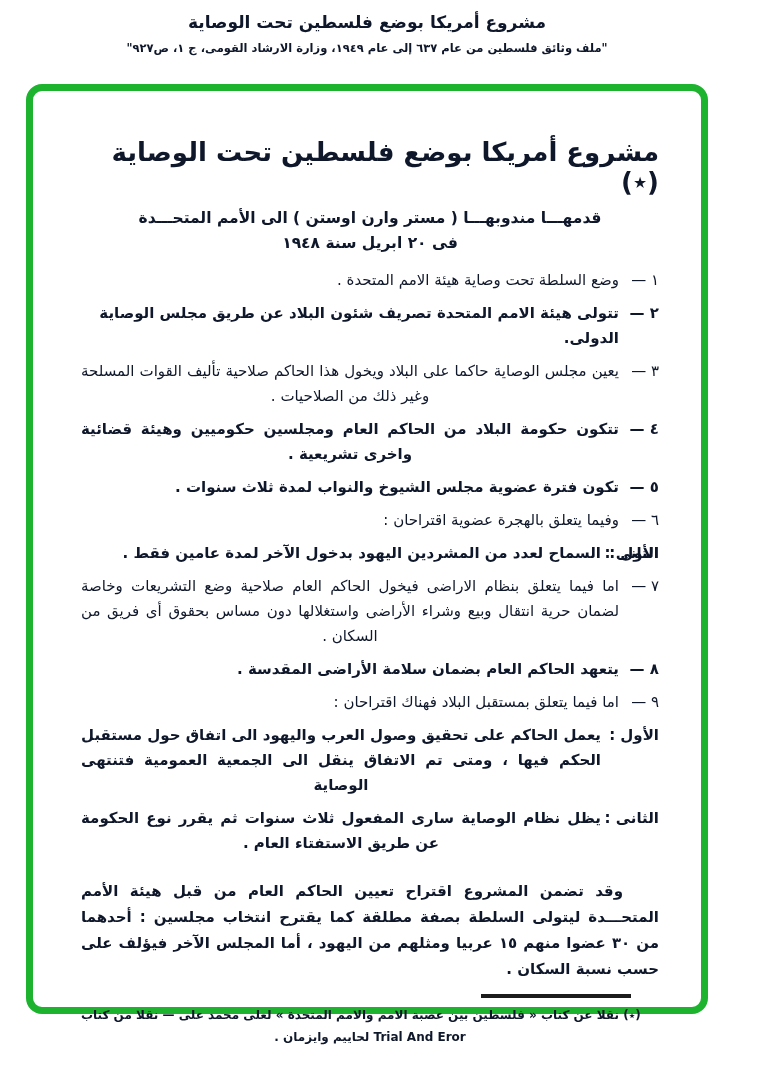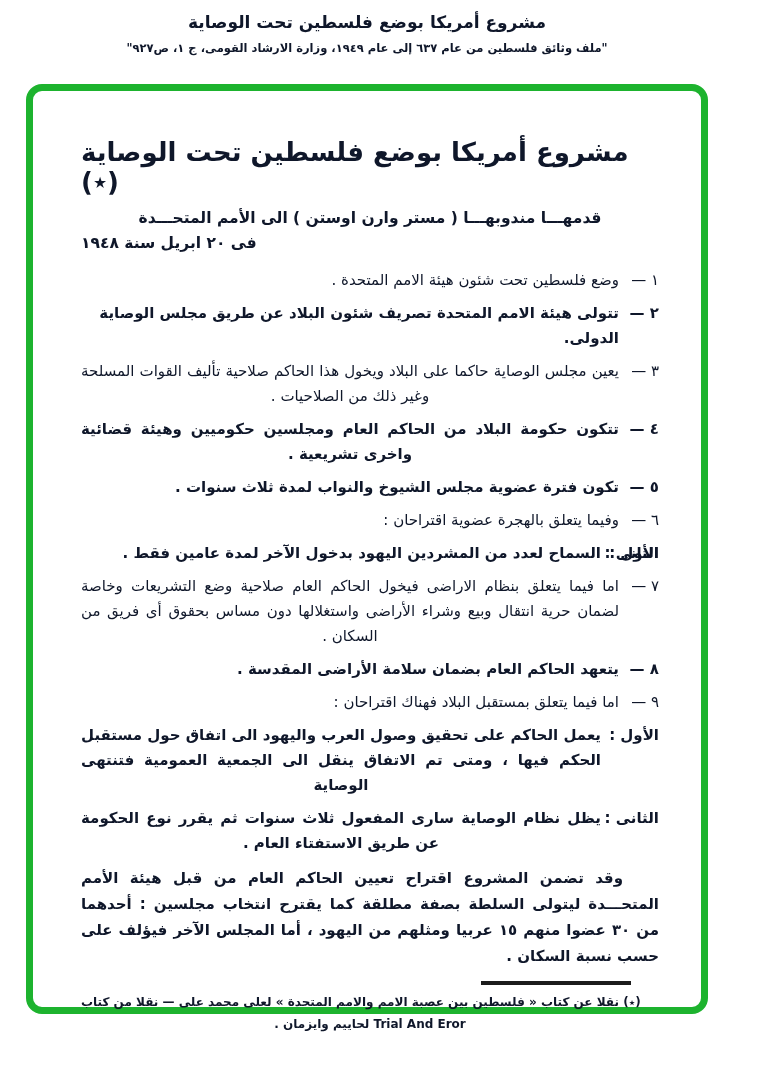--- a/index.html
+++ b/index.html
@@ -28,35 +28,35 @@
     background:transparent;
   }
 
   
   .content {
     position:absolute; left:45px; top:91px;
     width:668px;
     padding:46px 42px 0 48px;
     box-sizing:border-box;
   }
-  .doc-title { margin:0; text-align:left; font-size:26px; font-weight:bold; }
+  .doc-title { margin:0; text-align:right; font-size:26px; font-weight:bold; }
   .sub1 { text-align:center; font-size:15.5px; font-weight:bold; margin-top:12px; }
-  .sub2 { text-align:left; font-size:15.5px; font-weight:bold; margin-top:7px; }
+  .sub2 { text-align:center; font-size:15.5px; font-weight:bold; margin-top:7px; }
 
   .list { margin-top:16px; }
   .item { position:relative; padding-right:40px; margin-top:8px;
           font-size:15px; line-height:25px; }
   .item .num { position:absolute; right:0; top:0; white-space:nowrap; }
   .prop { position:relative; padding-right:58px; margin-top:8px;
           font-size:15px; line-height:25px; }
   .prop .lab { position:absolute; right:0; top:0; font-weight:bold; white-space:nowrap;margin-left:20px; }
   .bold { font-weight:bold; }
   .ml   { text-align:justify; text-align-last:center; }
 
-  .closing { margin-top:9px; font-size:15px; line-height:26px;
+  .closing { margin-top:22px; font-size:15px; line-height:26px;
              text-indent:36px; text-align:justify; font-weight:bold; }
 
   .sep { width:150px; height:4px; margin:12px 28px 0 auto;
          border-top:2px solid #1c1c1c; border-bottom:2px solid #1c1c1c;
          box-sizing:border-box; }
 
   .footnote { margin-top:7px; font-size:12px; line-height:20px; font-weight:bold; }
   .fn1 { text-align:left; }
   .fn2 { text-align:center; margin-top:2px; }
 </style>
@@ -75,21 +75,21 @@
   <div class="content">
 
     <h1 class="doc-title">مشروع أمريكا بوضع فلسطين تحت الوصاية (٭)</h1>
     <div class="sub1">قدمهـــا مندوبهـــا ( مستر وارن اوستن ) الى الأمم المتحـــدة</div>
     <div class="sub2">فى ٢٠ ابريل سنة ١٩٤٨</div>
 
     <div class="list">
 
       <div class="item">
         <span class="num">١ —</span>
-        <span>وضع فلسطين تحت شئون هيئة الامم المتحدة .</span>
+        <span>وضع السلطة تحت وصاية هيئة الامم المتحدة .</span>
       </div>
 
       <div class="item bold">
         <span class="num">٢ —</span>
         <span>تتولى هيئة الامم المتحدة تصريف شئون البلاد عن طريق مجلس الوصاية الدولى.</span>
       </div>
 
       <div class="item ml">
         <span class="num">٣ —</span>
         <span>يعين مجلس الوصاية حاكما على البلاد ويخول هذا الحاكم صلاحية تأليف القوات المسلحة وغير ذلك من الصلاحيات .</span>

